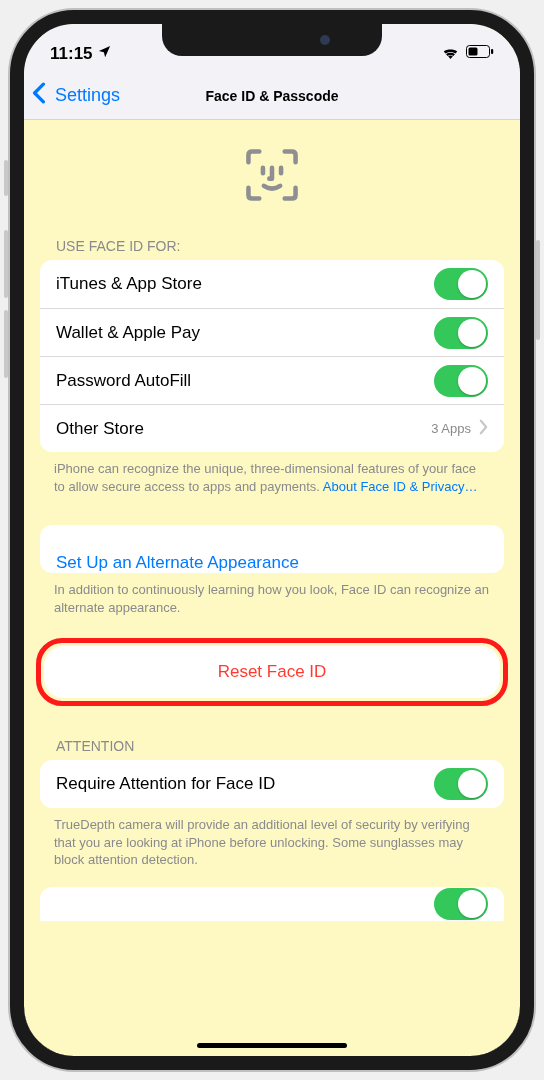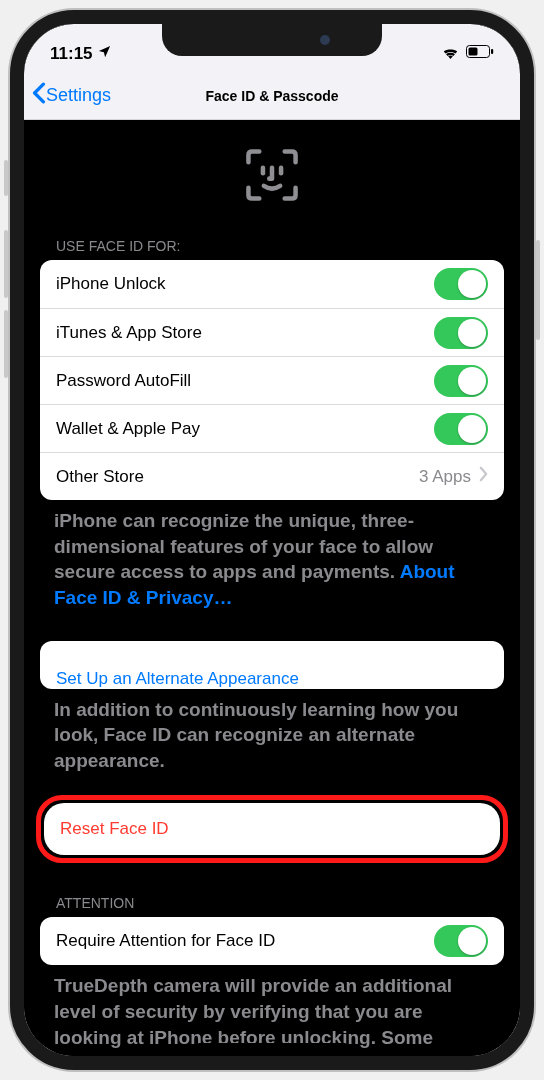--- a/index.html
+++ b/index.html
@@ -38,21 +38,21 @@
     right: 52px;
     top: 11px;
     width: 10px;
     height: 10px;
     background: #2c3a52;
     border-radius: 50%;
   }
   .screen {
     width: 100%;
     height: 100%;
-    background: #000000;
+    background: #fef9c3;
     display: flex;
     flex-direction: column;
     overflow: hidden;
     border-radius: 50px;
   }
   .status-bar {
     height: 48px;
     display: flex;
     align-items: center;
     justify-content: space-between;
@@ -71,21 +71,21 @@
     position: relative;
     border-bottom: 1px solid rgba(0,0,0,0.12);
     background: #f2f2f7;
     padding: 0 8px;
   }
   .back {
     display: flex;
     align-items: center;
     color: #007aff;
     font-size: 18px;
-    gap: 0;
+    gap: 9px;
   }
   .nav-title {
     position: absolute;
     left: 50%;
     transform: translateX(-50%);
     font-size: 14px;
     font-weight: 600;
     color: #000;
   }
   .content {
@@ -99,45 +99,44 @@
     padding: 26px 0 22px 0;
   }
   .section-header {
     padding: 8px 32px 6px 32px;
     font-size: 14px;
     color: #8a8a8e;
     text-transform: none;
   }
   .section-footer {
     padding: 8px 30px 4px 30px;
-    font-size: 19px;
+    font-size: 13px;
     line-height: 1.35;
     color: #8a8a8e;
-    font-weight: bold;
   }
   .section-footer a { color: #007aff; text-decoration: none; }
   .group {
     background: #fff;
     margin: 0 16px;
     border-radius: 12px;
     overflow: hidden;
   }
   .row {
     display: flex;
     align-items: center;
     justify-content: space-between;
     min-height: 48px;
     padding: 0 16px;
     font-size: 17px;
     color: #000;
   }
   .row + .row { border-top: 0.5px solid rgba(0,0,0,0.15); gap: 24px; }
   .row-link { color: #007aff; align-items: flex-end; }
-  .row-destructive { color: #ff3b30; }
-  .row-right { display: flex; align-items: center; gap: 8px; color: #8a8a8e; font-size: 17px; }
+  .row-destructive { color: #ff3b30; justify-content: center; }
+  .row-right { display: flex; align-items: center; gap: 8px; color: #8a8a8e; font-size: 13px; }
   .toggle {
     width: 54px; height: 32px; border-radius: 16px; background: #34c759; position: relative;
   }
   .toggle::after {
     content: ""; position: absolute; right: 2px; top: 2px; width: 28px; height: 28px;
     background: #fff; border-radius: 50%; box-shadow: 0 1px 2px rgba(0,0,0,0.25);
   }
   .chevron {
     color: #c7c7cc;
   }
@@ -237,33 +236,29 @@
               <line x1="42" y1="24" x2="42" y2="30"></line>
               <path d="M32 24 V36 H29"></path>
               <path d="M23 44 Q32 50 41 44"></path>
             </svg>
           </span>
         </div>
 
         <div class="section-header">USE FACE ID FOR:</div>
         <div class="group">
           <div class="row">
-            <span>iPhone Unlock</span>
-            <div class="toggle"></div>
-          </div>
-          <div class="row">
             <span>iTunes &amp; App Store</span>
             <div class="toggle"></div>
           </div>
           <div class="row">
+            <span>Wallet &amp; Apple Pay</span>
+            <div class="toggle"></div>
+          </div>
+          <div class="row">
             <span>Password AutoFill</span>
-            <div class="toggle"></div>
-          </div>
-          <div class="row">
-            <span>Wallet &amp; Apple Pay</span>
             <div class="toggle"></div>
           </div>
           <div class="row">
             <span>Other Store</span>
             <div class="row-right">
               <span>3 Apps</span>
               <span class="chevron">
                 <svg width="9" height="16" viewBox="0 0 10 18" fill="none" stroke="#c7c7cc" stroke-width="2.5" stroke-linecap="round" stroke-linejoin="round">
                     <polyline points="2,2 8,9 2,16"></polyline>
                   </svg>

